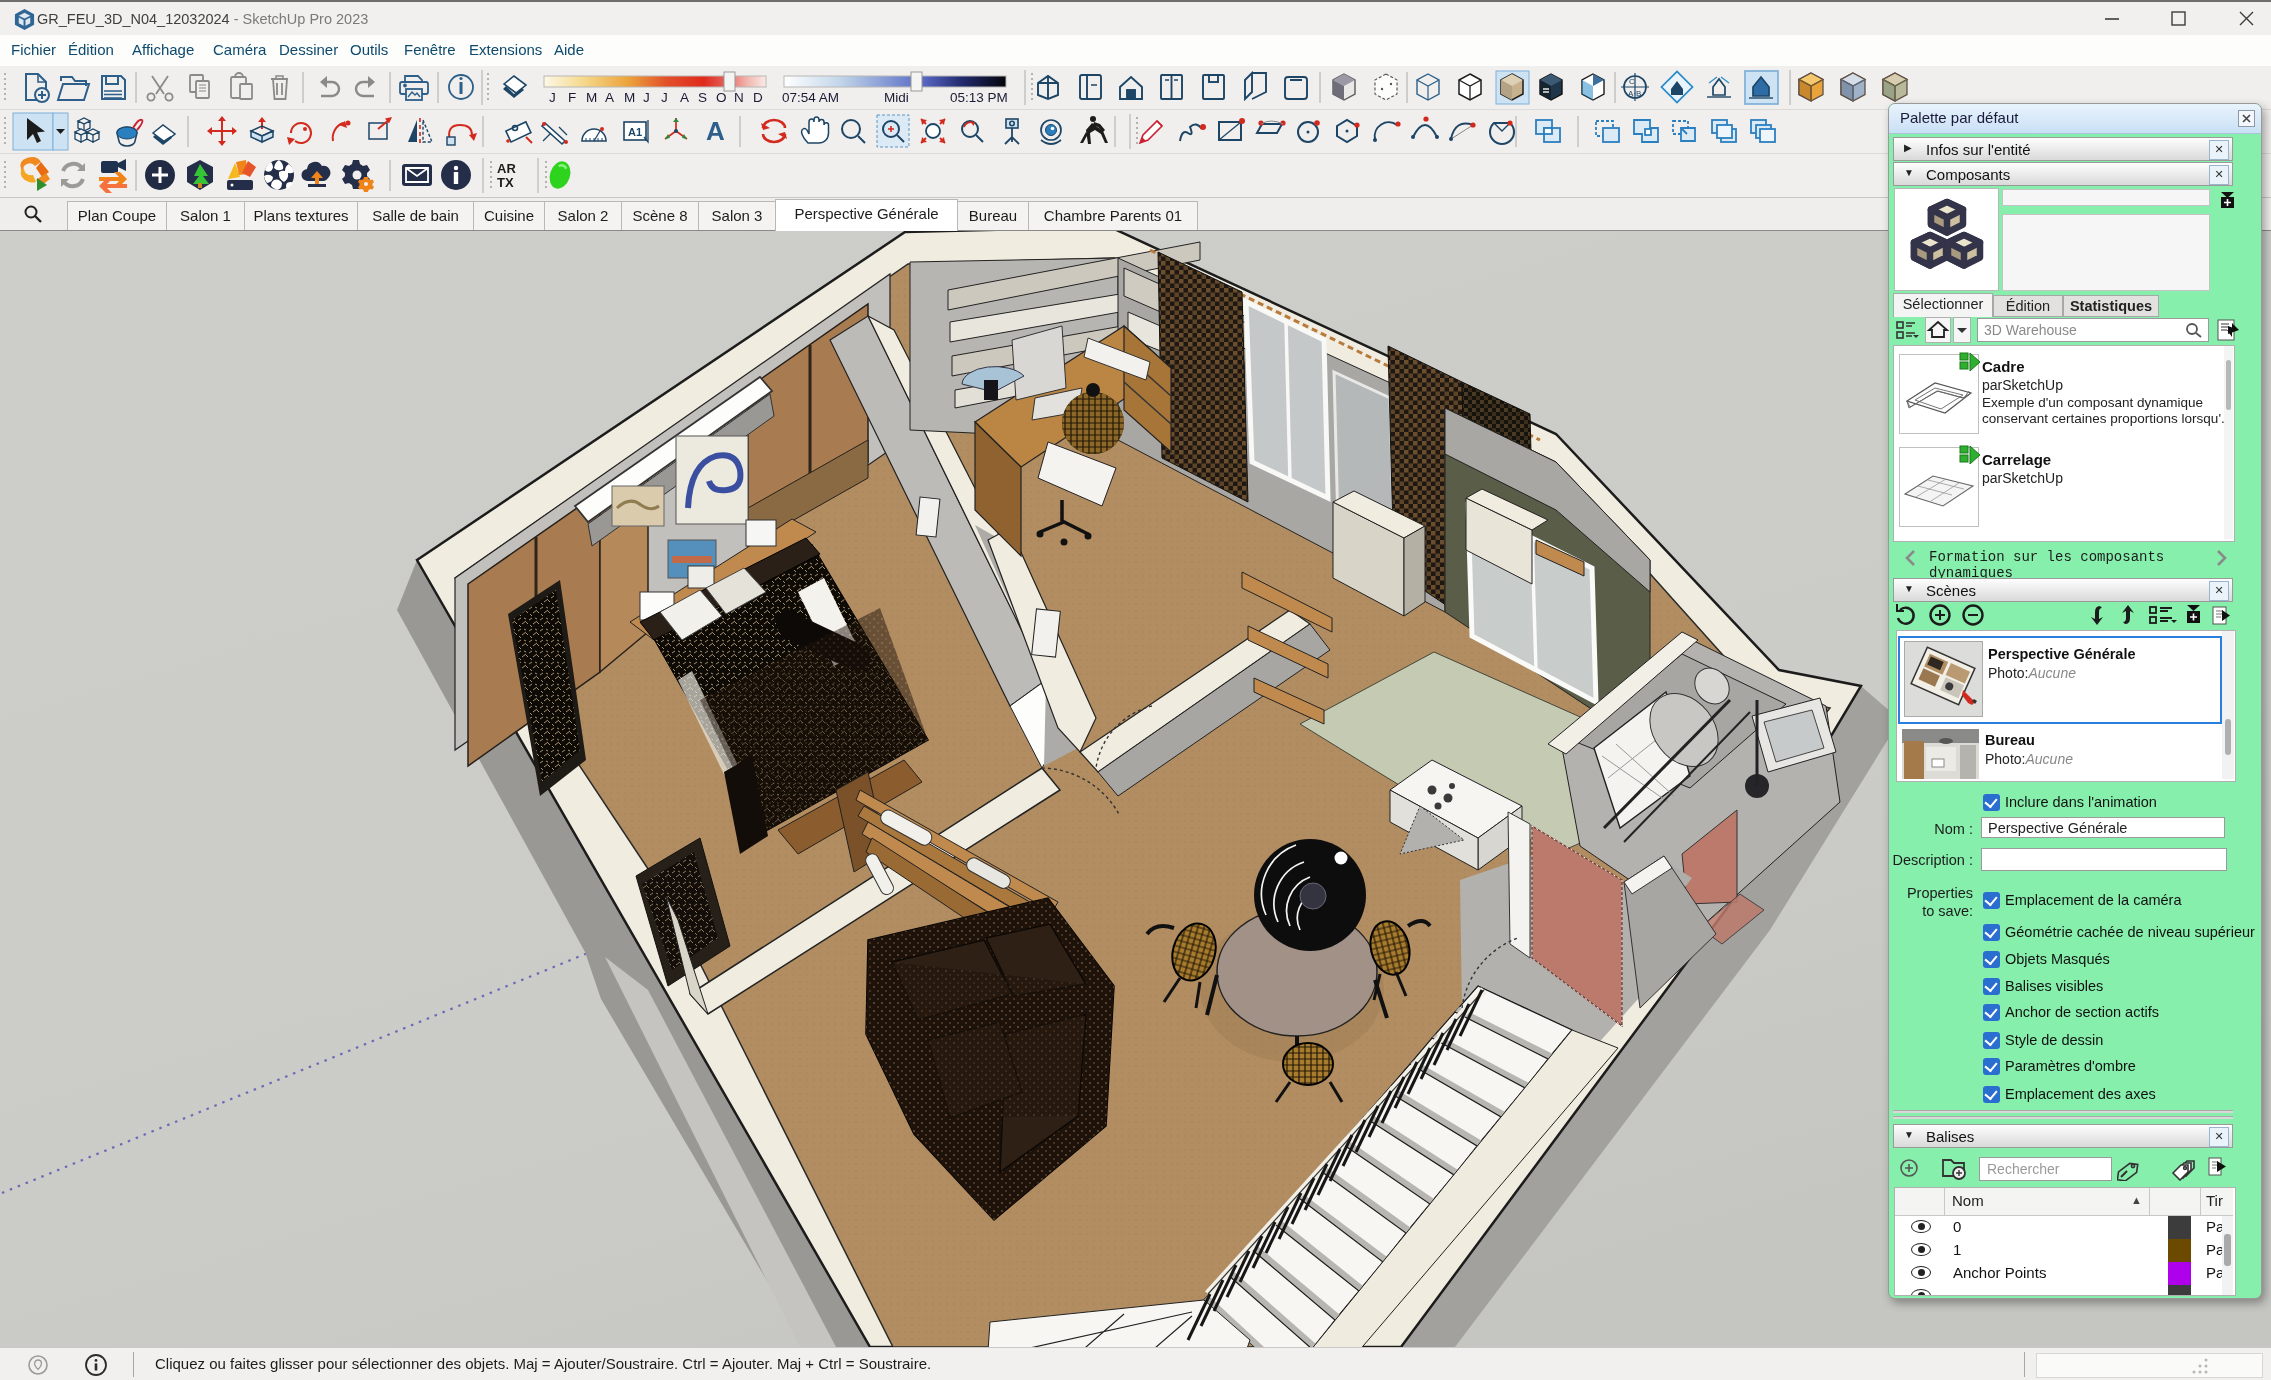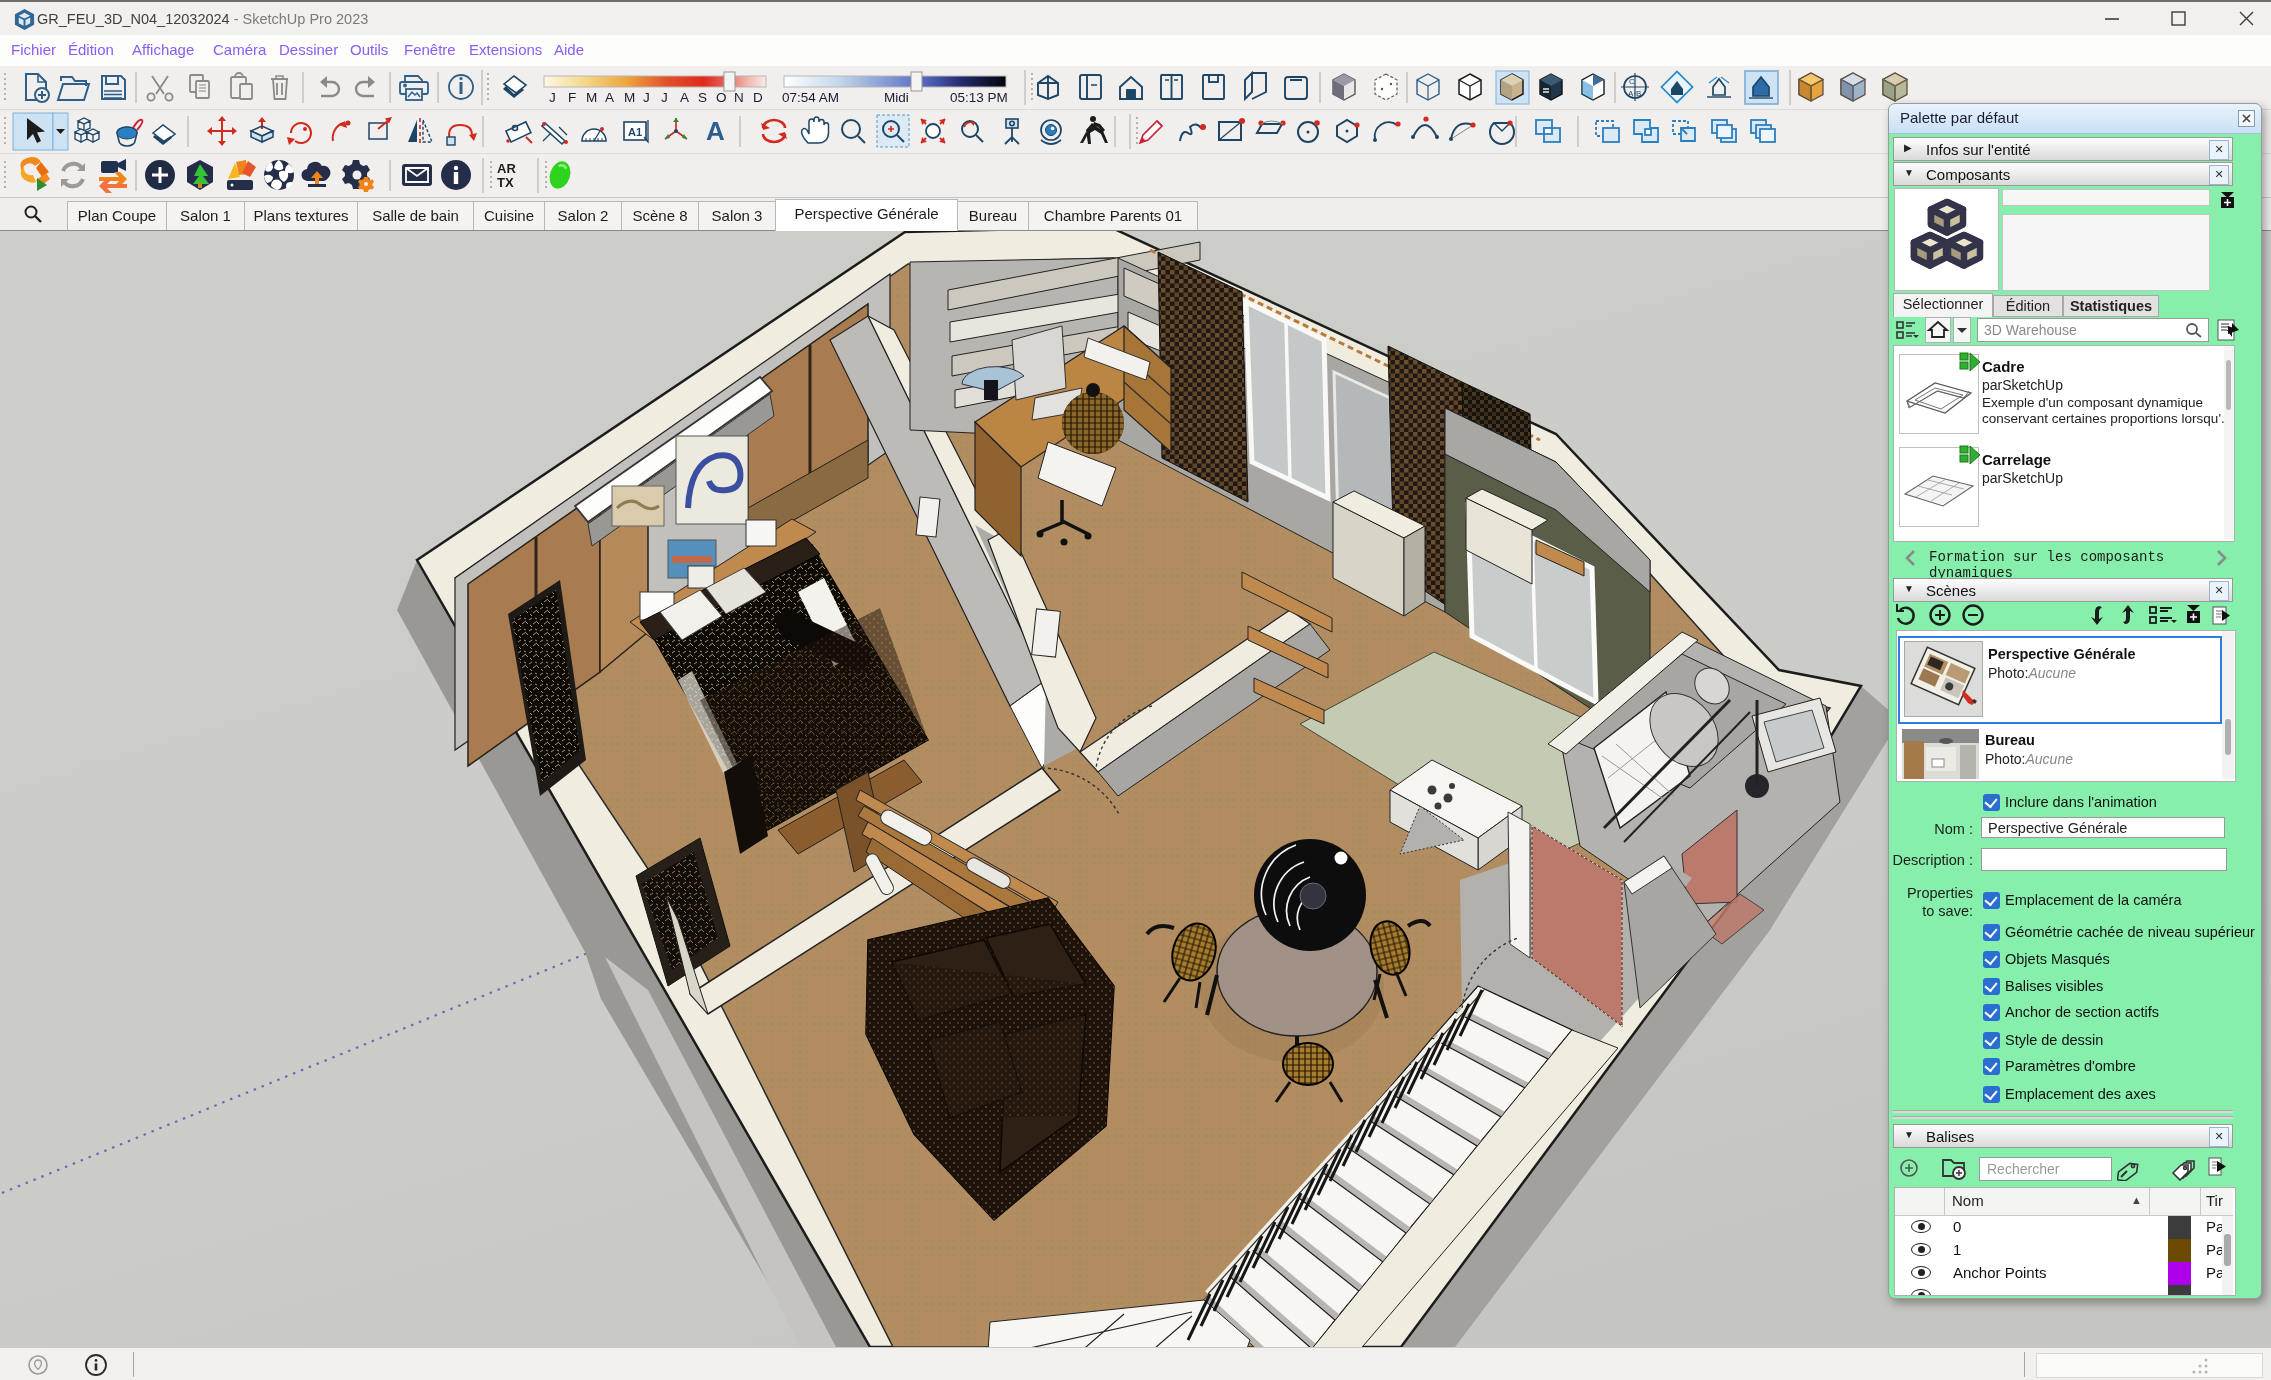--- a/index.html
+++ b/index.html
@@ -1,21 +1,21 @@
 <!DOCTYPE html>
 <html><head>
 <meta charset="utf-8">
 <style>
   html,body{margin:0;padding:0;width:2271px;height:1380px;overflow:hidden;
     font-family:"Liberation Sans",sans-serif;background:#f0efed;}
   .abs{position:absolute;}
   #titlebar{position:absolute;left:0;top:0;width:2271px;height:35px;background:#f1f0ee;border-top:2px solid #6e6e6e;box-sizing:border-box;}
   #titlebar .ttext{position:absolute;left:37px;top:9px;font-size:14.5px;color:#4e4e4e;}
   #menubar{position:absolute;left:0;top:35px;width:2271px;height:31px;background:#fdfdfc;}
-  .menuitem{position:absolute;top:6px;font-size:15px;color:#8b5cf6;text-align:center;}
+  .menuitem{position:absolute;top:6px;font-size:15px;color:#0c4a6e;text-align:center;}
   #toolbar1{position:absolute;left:0;top:66px;width:2271px;height:44px;background:#f0efed;border-bottom:1px solid #dcdbd9;box-sizing:border-box;}
   #toolbar2{position:absolute;left:0;top:110px;width:2271px;height:44px;background:#f0efed;border-bottom:1px solid #dcdbd9;box-sizing:border-box;}
   #toolbar3{position:absolute;left:0;top:154px;width:2271px;height:44px;background:#f0efed;border-bottom:1px solid #c8c7c5;box-sizing:border-box;}
   #tabbar{position:absolute;left:0;top:198px;width:2271px;height:33px;background:#efeeec;border-bottom:1px solid #8a8a8a;box-sizing:border-box;}
   .tab{position:absolute;top:3px;height:29px;background:#f4f3f1;border:1px solid #b9b8b6;border-bottom:none;box-sizing:border-box;
        font-size:15px;color:#1c1c1c;text-align:center;line-height:27px;}
   .tab.active{background:#ffffff;top:1px;height:32px;z-index:3;}
   #viewport{position:absolute;left:0;top:231px;width:2271px;height:1116px;background:#cbcbc7;}
   #statusbar{position:absolute;left:0;top:1347px;width:2271px;height:33px;background:#f1f0ee;border-top:1px solid #c9c8c6;box-sizing:border-box;}
   #statusbar .stext{position:absolute;left:155px;top:7px;font-size:15px;color:#1c1c1c;}
@@ -1222,20 +1222,21 @@
 </div>
 <div id="statusbar">
  <svg class="abs" style="left:26px;top:5px" width="110" height="24" viewBox="0 0 110 24">
    <circle cx="12" cy="12" r="9" fill="none" stroke="#9a9a98" stroke-width="1.6"></circle>
    <path d="M12 7 a3.4 3.4 0 0 1 3.4 3.4 c0 2.4 -3.4 6 -3.4 6 s-3.4 -3.6 -3.4 -6 A3.4 3.4 0 0 1 12 7 Z" fill="none" stroke="#9a9a98" stroke-width="1.3"></path>
    <circle cx="70" cy="12" r="10" fill="none" stroke="#2b2b2b" stroke-width="1.8"></circle>
    <circle cx="70" cy="7.4" r="1.4" fill="#2b2b2b"></circle>
    <line x1="70" y1="10.4" x2="70" y2="17.5" stroke="#2b2b2b" stroke-width="2.6"></line>
  </svg>
  <div class="vsep" style="left:133px;top:4px;height:25px"></div>
+ <div class="stext">Cliquez ou faites glisser pour sélectionner des objets. Maj = Ajouter/Soustraire. Ctrl = Ajouter. Maj + Ctrl = Soustraire.</div>
  <div class="vsep" style="left:2024px;top:4px;height:25px"></div>
  <div class="abs" style="left:2036px;top:5px;width:225px;height:23px;background:#fafaf9;border:1px solid #d8d7d5;"></div>
  <svg class="abs" style="left:2190px;top:8px" width="20" height="20" viewBox="0 0 20 20">
       <g fill="#b8b7b5">
         <circle cx="16" cy="4" r="1.5"></circle>
         <circle cx="16" cy="10" r="1.5"></circle>
         <circle cx="16" cy="16" r="1.5"></circle>
         <circle cx="10" cy="10" r="1.5"></circle>
         <circle cx="10" cy="16" r="1.5"></circle>
         <circle cx="4" cy="16" r="1.5"></circle>

